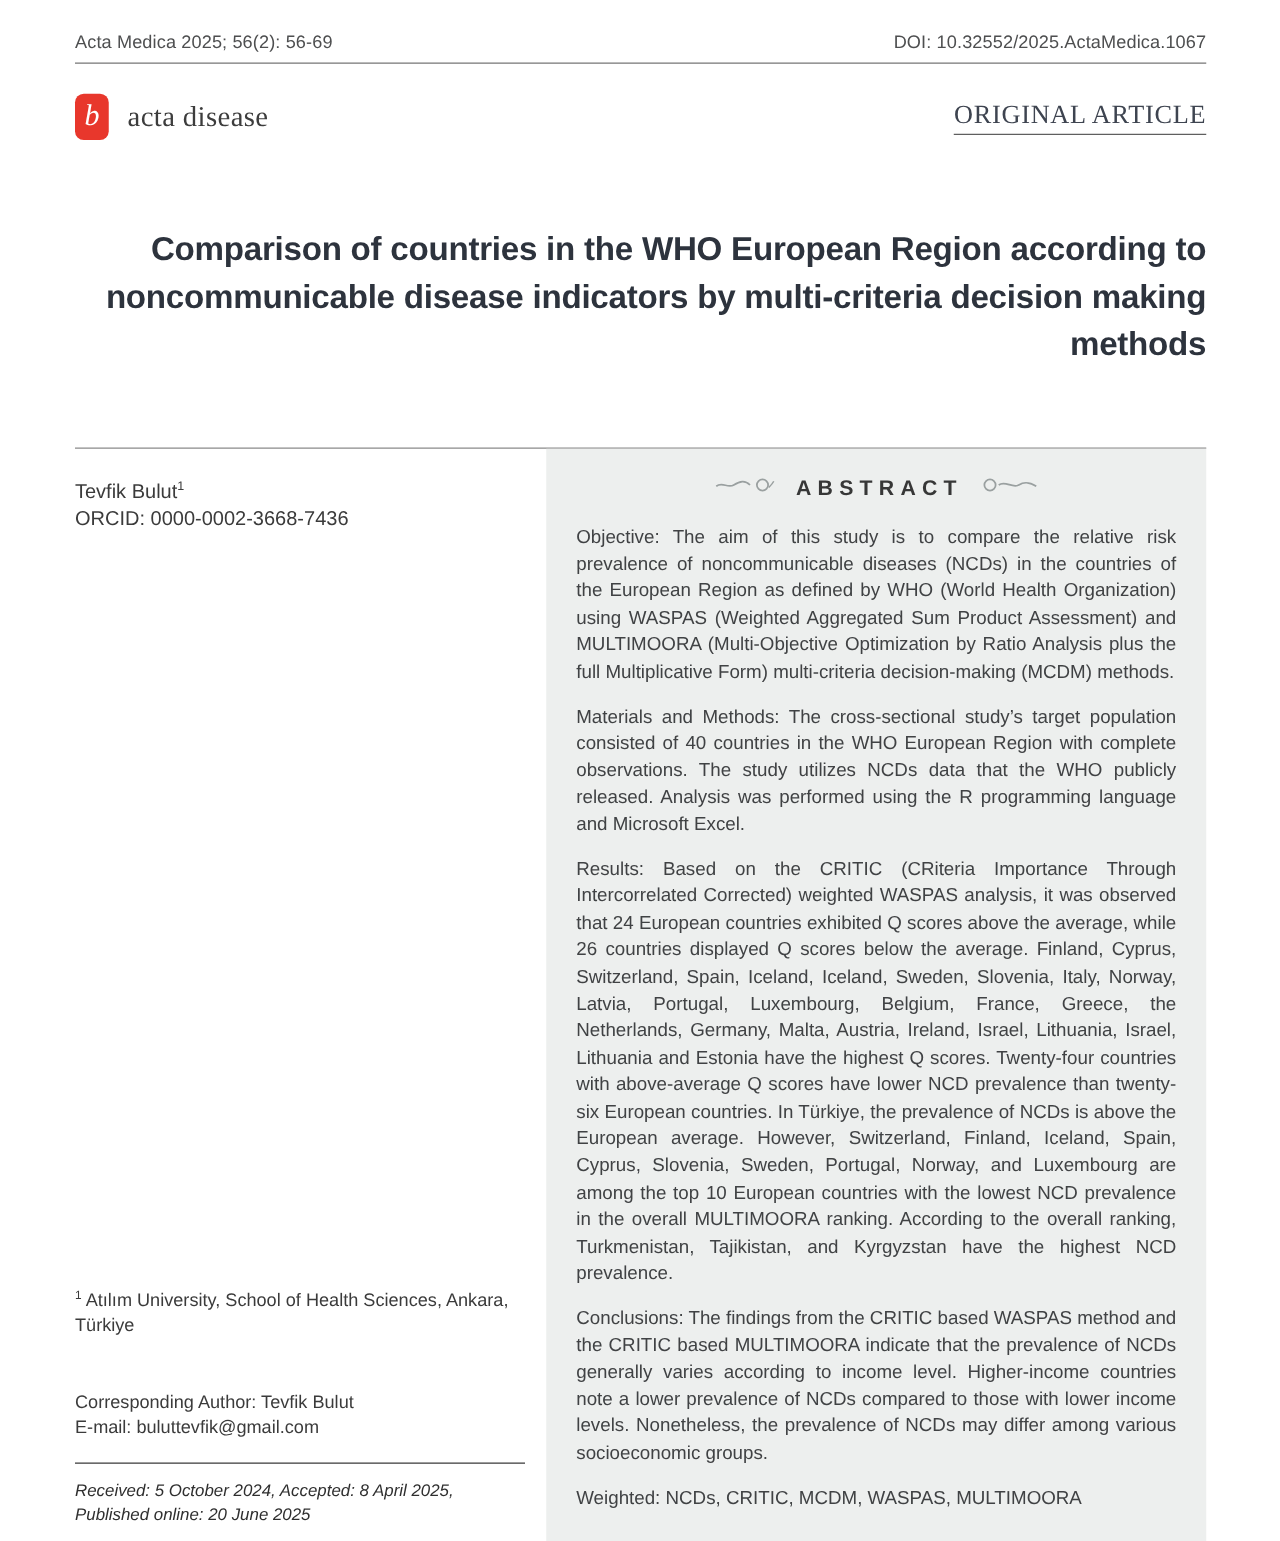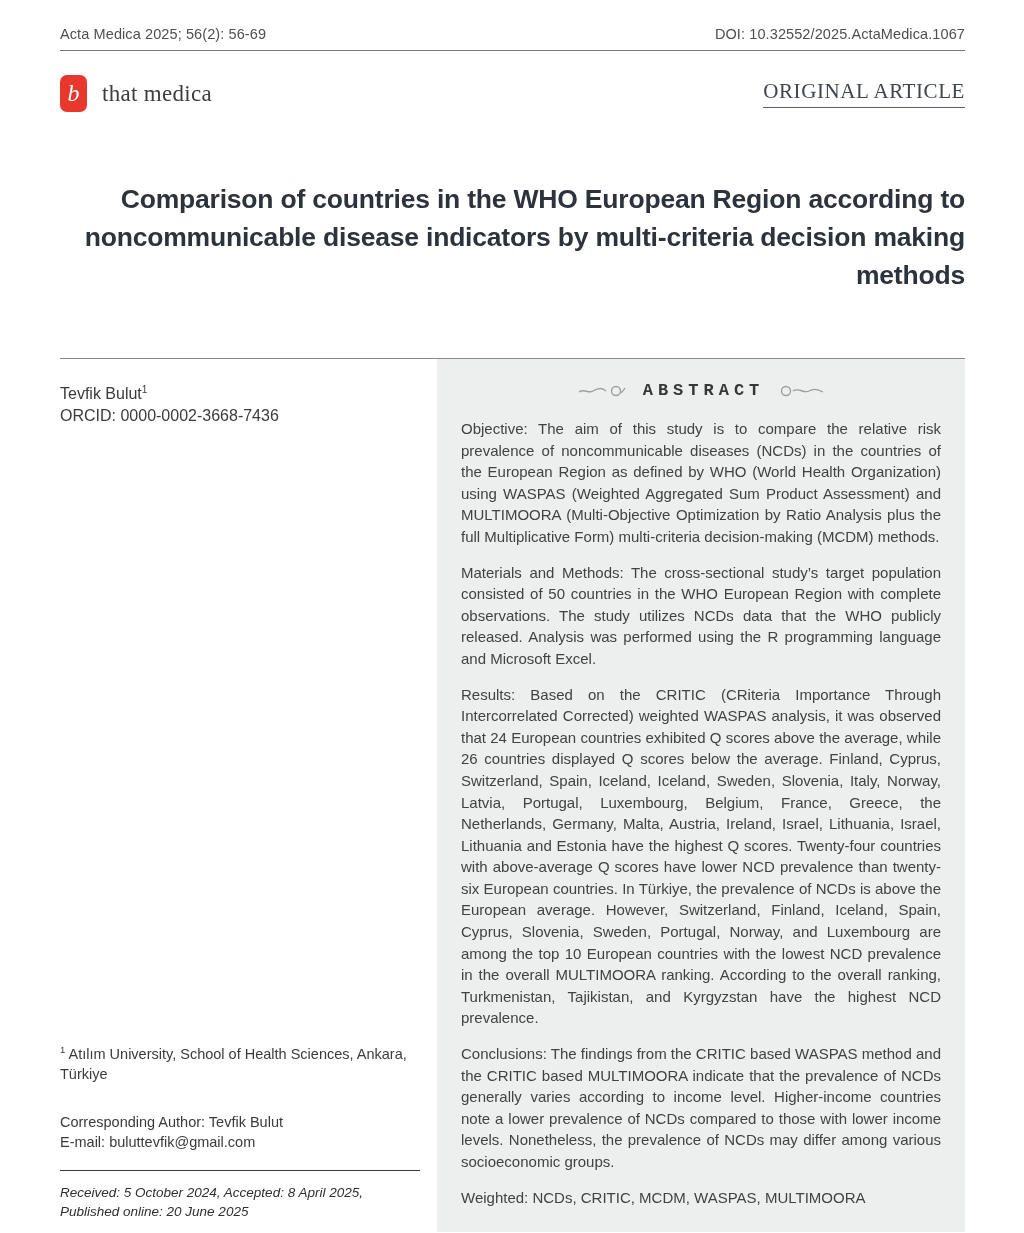--- a/index.html
+++ b/index.html
@@ -92,45 +92,43 @@
     min-height: 862px;
     padding-top: 20px;
     display: flex;
     flex-direction: column;
     flex: none;
     justify-content: space-between;
   }
   .author-block { font-size: 16px; line-height: 22px; color: #3b3b3b; }
   .author-block sup { font-size: 10px; }
   .bottom-block { margin-top: auto; font-size: 14.5px; line-height: 20px; color: #3b3b3b; }
-  .affiliation { margin-bottom: 28px; }
+  .affiliation { margin-bottom: 41px; }
   .affiliation sup { font-size: 9.5px; }
   .corresponding { margin-bottom: 18px; }
   .dates-rule { border-top: 1px solid #3a3a3a; margin-bottom: 12px; }
   .received {
     font-style: italic;
     font-size: 13.5px;
     line-height: 19px;
     color: #2f2f2f;
   }
 
   
   .abstract {
     flex: 1;
     margin-left: 17px;
     padding: 22px 24px 24px 24px;
     min-height: 816px;
   }
   .abs-heading {
     display: flex;
-    align-items: center;
     justify-content: center;
     gap: 12px;
     margin-bottom: 18px;
-    font-family: Liberation Mono, monospace;
   }
   .abs-heading .word {
     font-size: 17px;
     font-weight: bold;
     letter-spacing: 5px;
     color: #373737;
     text-indent: 5px;
   }
   .abs-heading svg { display: block; }
   .abs-par {
@@ -155,21 +153,21 @@
   <div class="hdr-row">
     <span>Acta Medica 2025; 56(2): 56-69</span>
     <span>DOI: 10.32552/2025.ActaMedica.1067</span>
   </div>
 
   <div class="brand-row">
     <div class="brand-left">
       <div class="logo" style="background: rgb(232, 55, 44);">
         <span>b</span>
       </div>
-      <span class="journal-name">that medica</span>
+      <span class="journal-name">acta disease</span>
     </div>
     <span class="article-type">ORIGINAL ARTICLE</span>
   </div>
 
   <h1 class="title">Comparison of countries in the WHO European Region according to noncommunicable disease indicators by multi-criteria decision making methods</h1>
 
   <div class="main">
 
     <div class="left-col">
       <div class="author-block">
@@ -198,20 +196,20 @@
           <circle cx="38" cy="7" r="4.5" fill="none" stroke="#9aa0a0" stroke-width="1.4"></circle>
           <path d="M43 9 C45 7, 46 6, 47 4" fill="none" stroke="#9aa0a0" stroke-width="1.2"></path>
         </svg>
         <span class="word">ABSTRACT</span>
         <svg width="48" height="14" viewBox="0 0 48 14">
           <circle cx="10" cy="7" r="4.5" fill="none" stroke="#9aa0a0" stroke-width="1.4"></circle>
           <path d="M17 7 C22 3, 28 10, 33 7 S42 5, 47 8" fill="none" stroke="#9aa0a0" stroke-width="1.4"></path>
         </svg>
       </div>
       <p class="abs-par">Objective: The aim of this study is to compare the relative risk prevalence of noncommunicable diseases (NCDs) in the countries of the European Region as defined by WHO (World Health Organization) using WASPAS (Weighted Aggregated Sum Product Assessment) and MULTIMOORA (Multi-Objective Optimization by Ratio Analysis plus the full Multiplicative Form) multi-criteria decision-making (MCDM) methods.</p>
-      <p class="abs-par">Materials and Methods: The cross-sectional study’s target population consisted of 50 countries in the WHO European Region with complete observations. The study utilizes NCDs data that the WHO publicly released. Analysis was performed using the R programming language and Microsoft Excel.</p>
+      <p class="abs-par">Materials and Methods: The cross-sectional study’s target population consisted of 40 countries in the WHO European Region with complete observations. The study utilizes NCDs data that the WHO publicly released. Analysis was performed using the R programming language and Microsoft Excel.</p>
       <p class="abs-par">Results: Based on the CRITIC (CRiteria Importance Through Intercorrelated Corrected) weighted WASPAS analysis, it was observed that 24 European countries exhibited Q scores above the average, while 26 countries displayed Q scores below the average. Finland, Cyprus, Switzerland, Spain, Iceland, Iceland, Sweden, Slovenia, Italy, Norway, Latvia, Portugal, Luxembourg, Belgium, France, Greece, the Netherlands, Germany, Malta, Austria, Ireland, Israel, Lithuania, Israel, Lithuania and Estonia have the highest Q scores. Twenty-four countries with above-average Q scores have lower NCD prevalence than twenty-six European countries. In Türkiye, the prevalence of NCDs is above the European average. However, Switzerland, Finland, Iceland, Spain, Cyprus, Slovenia, Sweden, Portugal, Norway, and Luxembourg are among the top 10 European countries with the lowest NCD prevalence in the overall MULTIMOORA ranking. According to the overall ranking, Turkmenistan, Tajikistan, and Kyrgyzstan have the highest NCD prevalence.</p>
       <p class="abs-par">Conclusions: The findings from the CRITIC based WASPAS method and the CRITIC based MULTIMOORA indicate that the prevalence of NCDs generally varies according to income level. Higher-income countries note a lower prevalence of NCDs compared to those with lower income levels. Nonetheless, the prevalence of NCDs may differ among various socioeconomic groups.</p>
       <p class="abs-keywords">Weighted: NCDs, CRITIC, MCDM, WASPAS, MULTIMOORA</p>
     </div>
 
   </div>
 </div>
 
 </body></html>

